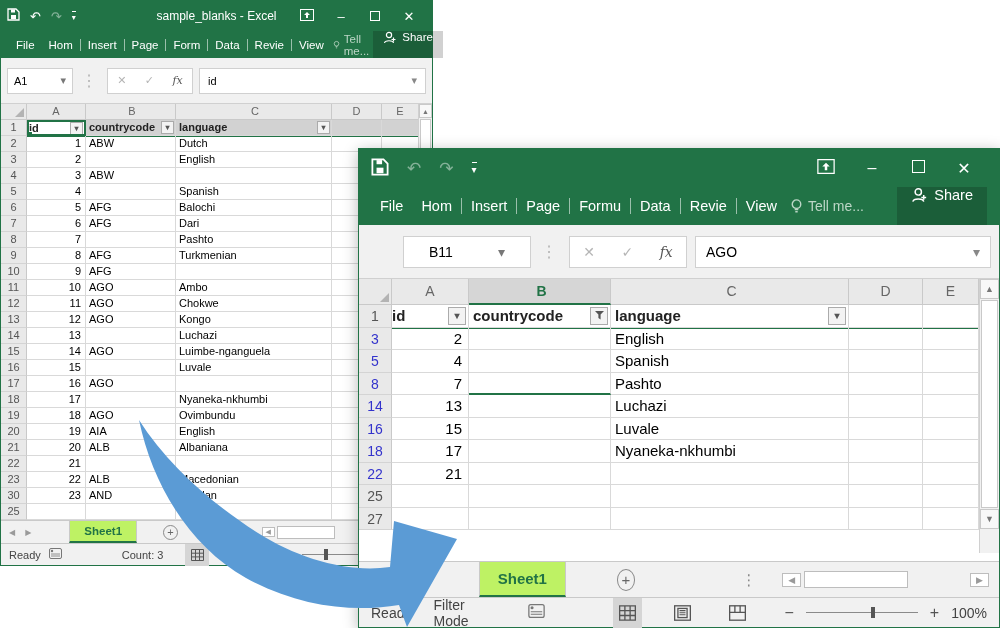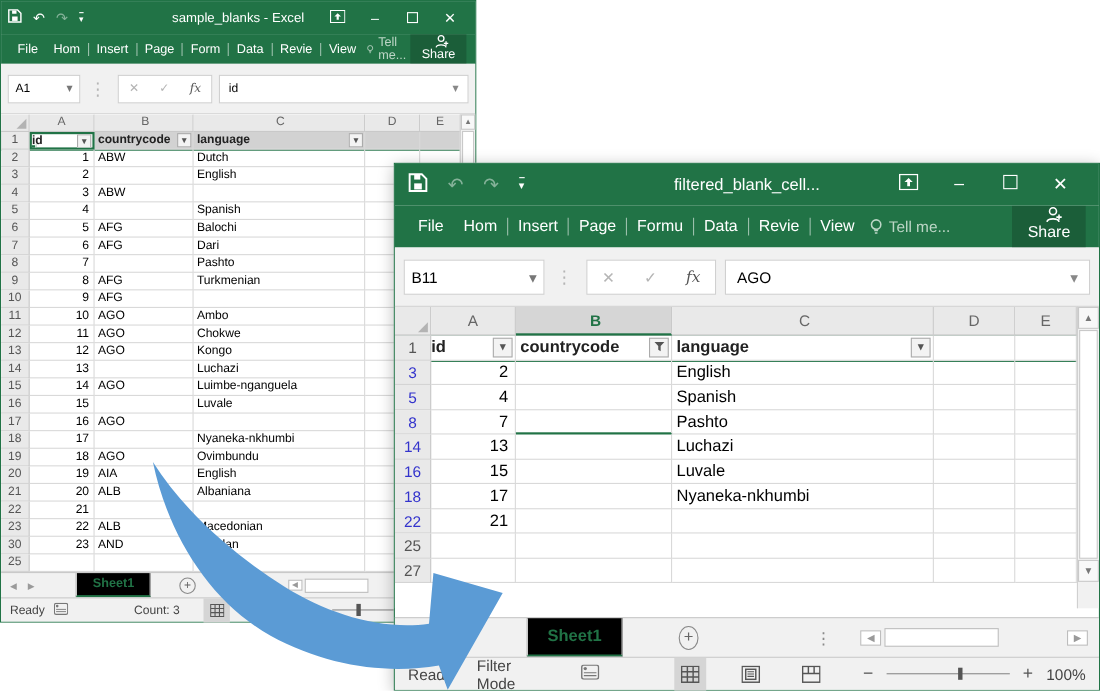--- a/index.html
+++ b/index.html
@@ -11,21 +11,21 @@
   .titlebar { position:relative; background:#217346; color:#fff; display:flex; align-items:center; }
   .qat { display:flex; align-items:center; }
   .title-text { position:absolute; left:0; right:0; text-align:center; color:#fff; pointer-events:none; }
   .win-ctrls { margin-left:auto; display:flex; align-items:center; }
   .win-btn { color:#fff; text-align:center; cursor:default; }
   .dim { opacity:.45; }
   .ribbon { background:#217346; display:flex; align-items:center; color:#fff; }
   .rtab { position:relative; white-space:nowrap; overflow:hidden; }
   .rtab:not(.file):not(:last-child) { border-right:1px solid rgba(255,255,255,.55); }
   .tellme { display:flex; align-items:center; color:#bcd6c6; }
-  .share { display:flex; align-items:flex-end; background:rgba(0,0,0,.18); color:#fff;flex-direction:column; }
+  .share { display:flex; align-items:flex-start; background:rgba(0,0,0,.18); color:#fff; }
 
   .fbar { background:#f1f1f1; border-bottom:1px solid #d0d0d0; display:flex; align-items:center;justify-content:space-between; }
   .fbox { background:#fff; border:1px solid #d0d0d0; display:flex; align-items:center; }
   .namebox .dd { margin-left:auto; color:#777; }
   .fx-i { font-family:"DejaVu Serif", serif; font-style:italic; color:#555; }
   .gray-g { color:#b5b5b5; }
   .vsep { color:#b5b5b5; }
 
   
   .grid { position:absolute; background:#fff; }
@@ -46,21 +46,21 @@
   .fill-handle { position:absolute; left:-2px; bottom:-3px; width:6px; height:6px; background:#217346; border:1px solid #fff; }
   .sel-below .c2 { border-bottom:2px solid #217346 !important; }
 
   .vscroll { position:absolute; background:#f1f1f1; border-left:1px solid #d0d0d0; }
   .vscroll .sbtn { background:#f8f8f8; border:1px solid #c9c9c9; color:#777; display:flex; align-items:center; justify-content:center; }
   .vscroll .sthumb { background:#fff; border:1px solid #c9c9c9; margin:1px; }
 
   
   .sheetbar { position:absolute; left:0; right:0; background:#f1f1f1; border-top:1px solid #c9c9c9; display:flex; align-items:center; }
   .navarr { color:#9a9a9a; }
-  .sheettab { background:#000000; color:#217346; font-weight:bold; border-left:1px solid #c9c9c9; border-right:1px solid #c9c9c9; border-bottom:2px solid #217346; display:flex; align-items:center; justify-content:center; height:100%; }
+  .sheettab { background:#bef264; color:#217346; font-weight:bold; border-left:1px solid #c9c9c9; border-right:1px solid #c9c9c9; border-bottom:2px solid #217346; display:flex; align-items:center; justify-content:center; height:100%; }
   .addsheet { border:1px solid #8a8a8a; border-radius:50%; color:#666; display:flex; align-items:center; justify-content:center; }
   .dots { color:#8a8a8a; }
   .hscroll { display:flex; align-items:center; }
   .hthumb { background:#fff; border:1px solid #bdbdbd; }
   .statusbar { position:absolute; left:0; right:0; bottom:0; background:#f1f1f1; border-top:1px solid #c9c9c9; display:flex; align-items:center; color:#444; }
   .viewbtn { display:flex; align-items:center; justify-content:center; }
   .viewbtn.on { background:#d5d5d5; }
   .ztrack { background:#8a8a8a; height:1px; position:relative; }
   .zhandle { position:absolute; top:-5px; width:4px; height:11px; background:#555; }
 
@@ -97,21 +97,21 @@
   #w2 { left:358px; top:148px; width:642px; height:480px; z-index:2; box-shadow:0 3px 14px rgba(0,0,0,.28); }
   #w2 .titlebar { height:38px; padding:0 12px; font-size:15px; }
   #w2 .qat > * { margin-right:18px; }
   #w2 .win-btn { width:46px; font-size:16px; }
   #w2 .ribbon { height:38px; font-size:14.5px; padding:0 12px; }
   #w2 .rtab { padding:0 9px; }
   #w2 .tellme { margin-left:4px; font-size:14px; }
   #w2 .share { margin-left:auto; height:38px; padding:0 14px; font-size:14.5px; }
   #w2 .fbar { height:54px; padding:0 8px; }
   #w2 .fbox { height:32px; font-size:14px; }
-  #w2 .namebox { width:128px; padding:0 6px; }
+  #w2 .namebox { width:128px; padding:0 25px;margin-left:36px; }
   #w2 .btnbox { width:118px; justify-content:space-around; margin-left:12px; }
   #w2 .valuebox { flex:1; margin-left:8px; padding:0 10px; }
   #w2 .grid { left:0; top:130px; width:620px; height:274px; font-size:15px; overflow:hidden; }
   #w2 .colrow > div { height:26px; line-height:25px; font-size:14px; }
   #w2 .xrow > div { height:22.5px; line-height:22px; }
   #w2 .c0 { width:33px; font-size:14px; } #w2 .c1 { width:77px; } #w2 .c2 { width:142px; padding-left:4px; } #w2 .c3 { width:238px; padding-left:4px; } #w2 .c4 { width:74px; } #w2 .c5 { width:56px; }
   #w2 .cell.num { padding-right:6px; }
   #w2 .filter-btn { width:18px; height:18px; font-size:10px; margin:0 2px; }
   #w2 .vscroll { right:0; top:130px; width:20px; height:274px; }
   #w2 .vscroll .sbtn { height:20px; font-size:9px; }
@@ -484,21 +484,20 @@
           <svg width="18" height="18" viewBox="0 0 13 13">
               <path d="M1,1 h8 l3,3 v8 h-11 z" fill="none" stroke="#fff" stroke-width="1.3"></path>
               <rect x="4" y="7" width="5" height="4" fill="#fff"></rect>
               <rect x="4" y="1.5" width="4" height="3" fill="#fff"></rect>
             </svg>
         </span>
         <span class="dim" style="font-size:17px;">↶</span>
         <span class="dim" style="font-size:17px;">↷</span>
         <span style="font-size:10px;border-top:1px solid #fff;padding-top:1px;">▾</span>
       </div>
-      <div class="title-text">filtered_blank_cell...</div>
       <div class="win-ctrls">
         <span class="win-btn">
           <svg width="18" height="15" viewBox="0 0 14 12">
               <rect x="0.5" y="0.5" width="13" height="11" fill="none" stroke="#fff"></rect>
               <path d="M7,3 l3,3 h-2 v3 h-2 v-3 h-2 z" fill="#fff"></path>
             </svg>
         </span>
         <span class="win-btn">–</span>
         <span class="win-btn">
           <span style="display:inline-block;width:13px;height:13px;border:1.5px solid #fff;"></span>

